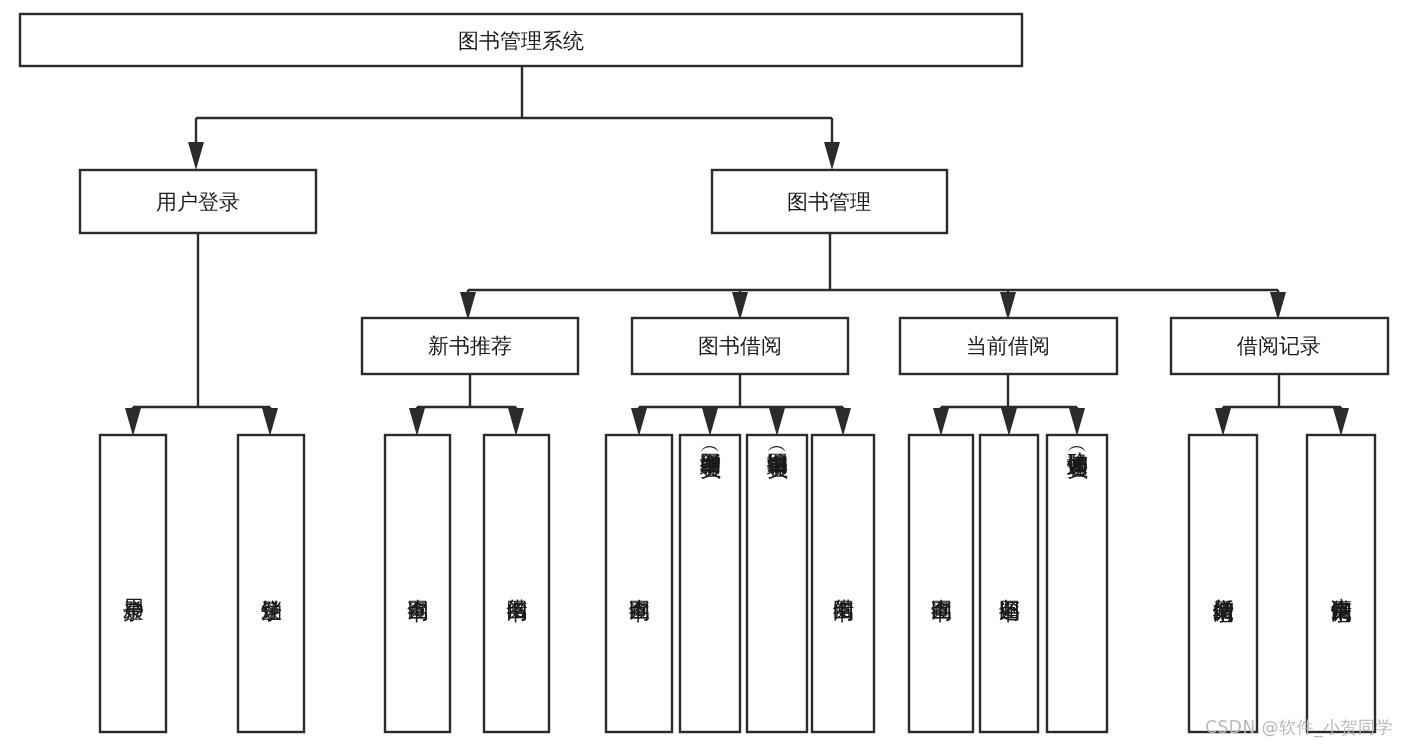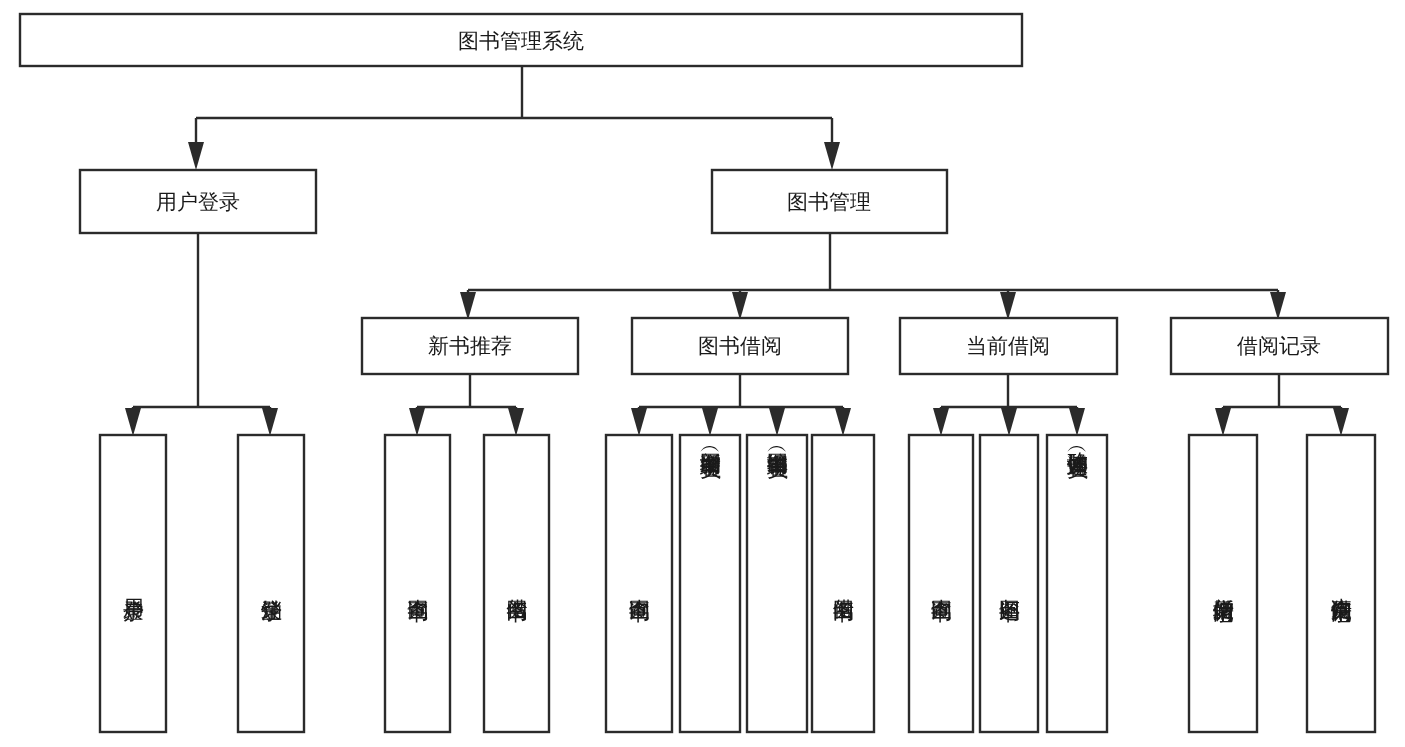--- a/index.html
+++ b/index.html
@@ -271,14 +271,15 @@
     <span class="vert-text">确认归还（管理员）</span>
   </div>
 
   <div class="vert-text-wrap" style="left:1189px; top:435px; width:68px; height:297px;">
     <span class="vert-text">新增借阅记录</span>
   </div>
   <div class="vert-text-wrap" style="left:1307px; top:435px; width:68px; height:297px;">
     <span class="vert-text">查询借阅记录</span>
   </div>
 
+  <div class="watermark">CSDN @软件_小贺同学</div>
 
 </div>
 
 </body></html>

